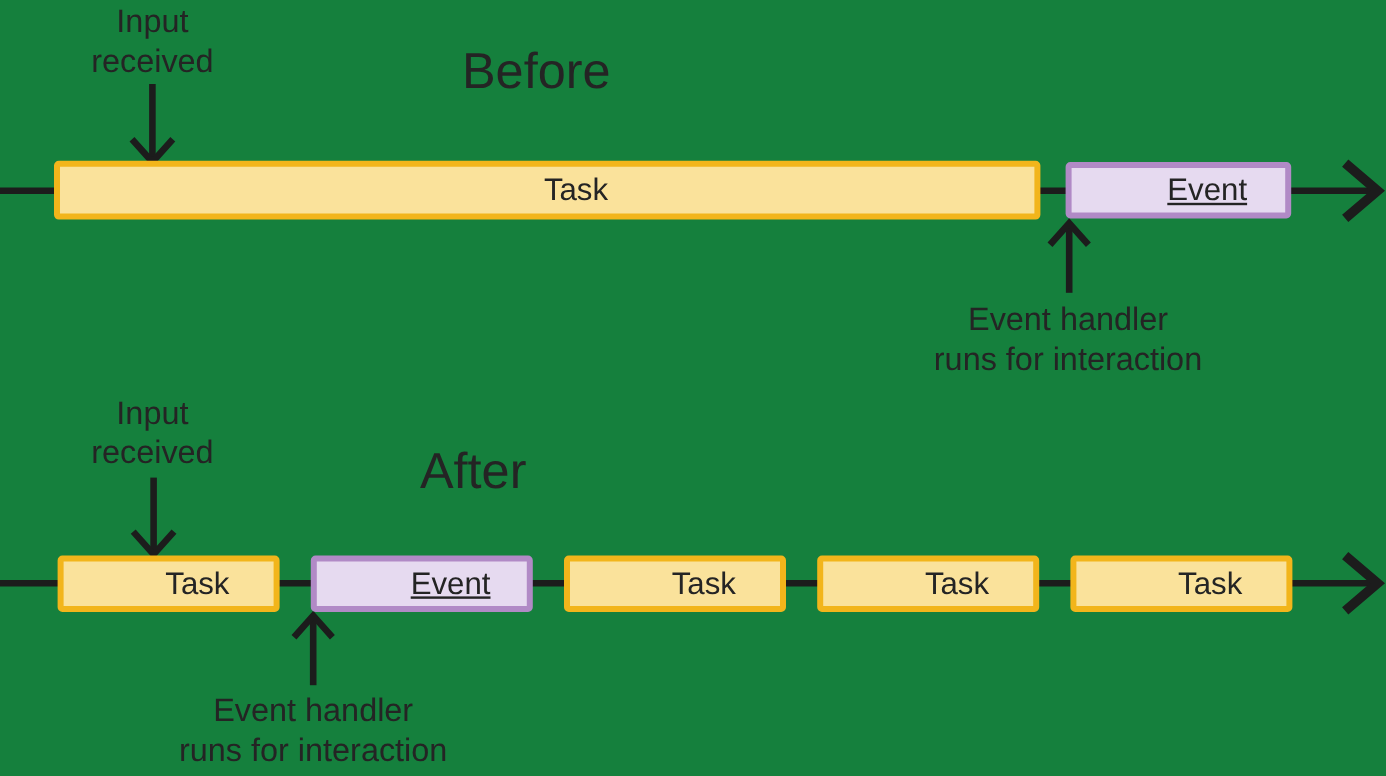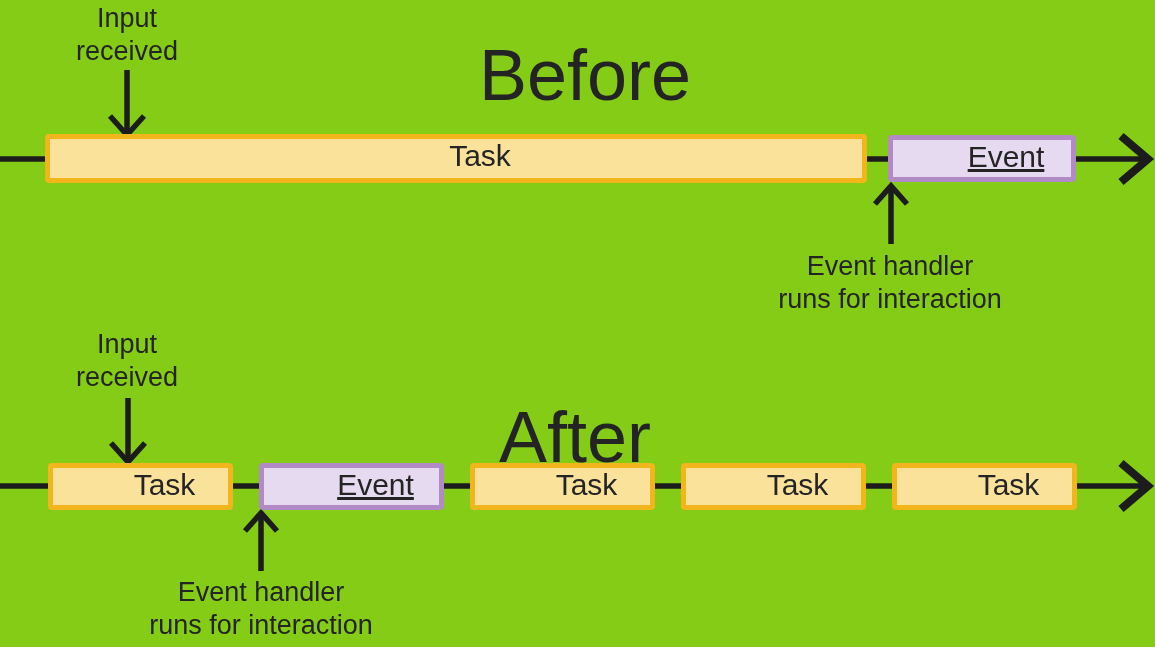--- a/index.html
+++ b/index.html
@@ -5,21 +5,21 @@
   html, body {
     margin: 0;
     padding: 0;
     background: #ffffff;
     font-family: "Liberation Sans", "DejaVu Sans", sans-serif;
   }
   #canvas {
     position: relative;
     width: 1155px;
     height: 647px;
-    background: #84cc16;
+    background: #15803d;
     overflow: hidden;
     color: var(--text, #242424);
   }
   #arrow-layer {
     position: absolute;
     left: 0; top: 0;
     width: 1155px; height: 647px;
     z-index: 0;
   }
   #arrow-layer line, #arrow-layer polyline {
@@ -31,42 +31,43 @@
   .tl-line   { stroke-width: 5.5px; }
   .tl-head   { stroke-width: 8px;   }
   .ann-line  { stroke-width: 5.5px; }
   .ann-head  { stroke-width: 5.5px; }
 
   .seg {
     position: absolute;
     z-index: 1;
     box-sizing: border-box;
     display: flex;
+    align-items: center;
     justify-content: center;
     border-radius: 4px;
-    font-size: 30px;
+    font-size: 26px;
     color: var(--text, #242424);
     padding-left: 48px;
   }
   .seg.task {
     background: var(--task-fill, #fae29b);
     border: 5px solid var(--task-border, #f2b51b);
   }
   .seg.event {
     background: var(--event-fill, #e6daf0);
     border: 5px solid var(--event-border, #b18ac6);
     text-decoration: underline;
   }
 
   .title {
     position: absolute;
     z-index: 2;
-    font-size: 72px;
+    font-size: 42px;
     line-height: 1.1;
-    text-align: center;
+    text-align: left;
     color: var(--text, #242424);
     white-space: nowrap;
   }
   .annotation {
     position: absolute;
     z-index: 2;
     font-size: 27px;
     line-height: 1.24;
     text-align: center;
     white-space: pre-line;
@@ -123,21 +124,21 @@
   <div class="seg event" style="left:888px; top:135px; width:188px; height:47px;">
     <span>Event</span>
   </div>
 
   <div class="annotation" style="left:690px; top:250px; width:400px;">Event handler
 runs for interaction</div>
 
   <div class="annotation" style="left:27px; top:328px; width:200px;">Input
 received</div>
 
-  <div class="title" style="left:350px; top:370px; width:450px;margin-top:28px;">After</div>
+  <div class="title" style="left:350px; top:370px; width:450px;">After</div>
 
   <div class="seg task" style="left:48px; top:463px; width:185px; height:47px;">
     <span>Task</span>
   </div>
 
   <div class="seg event" style="left:259px; top:463px; width:185px; height:47px;">
     <span>Event</span>
   </div>
 
   <div class="seg task" style="left:470px; top:463px; width:185px; height:47px;">

